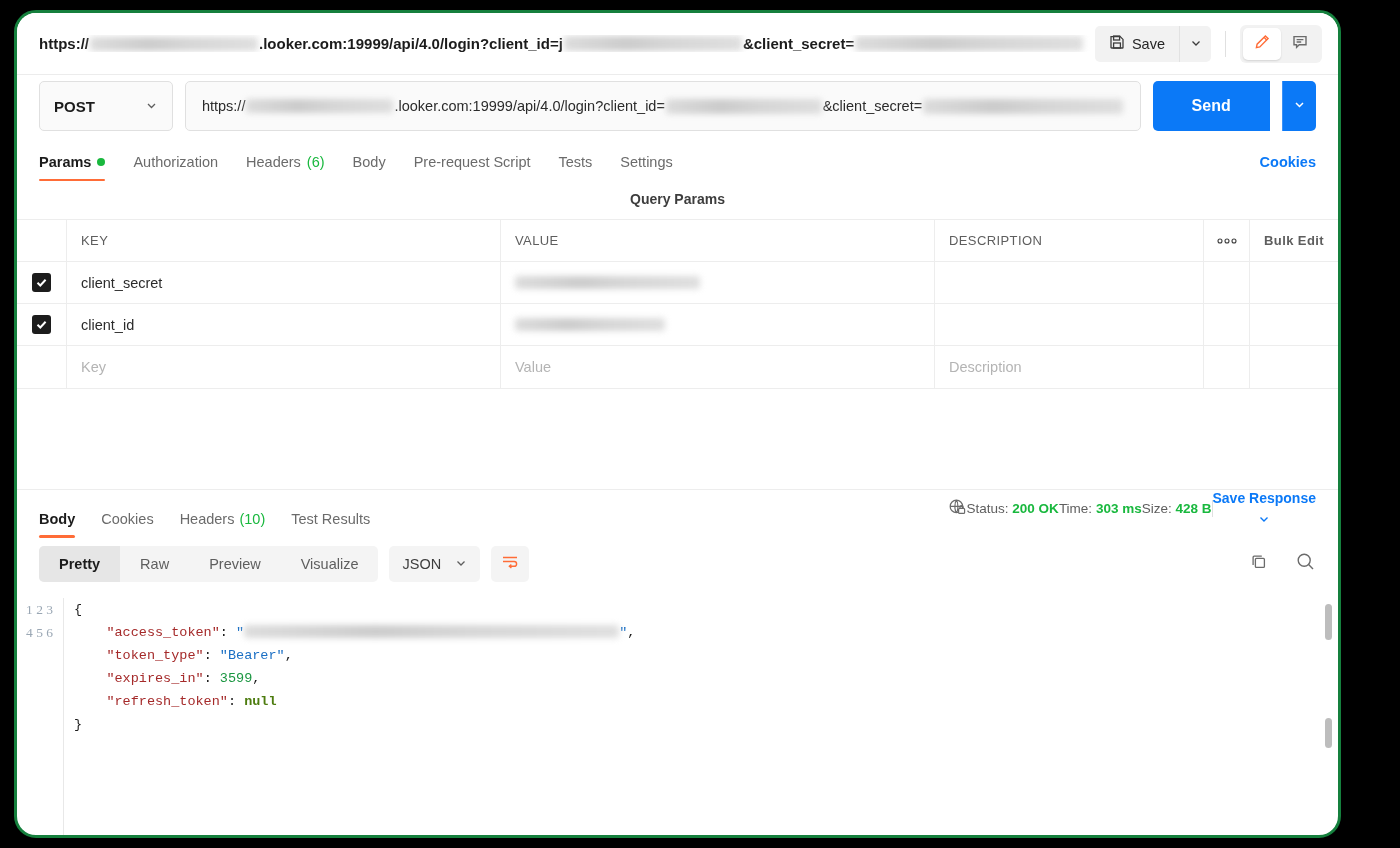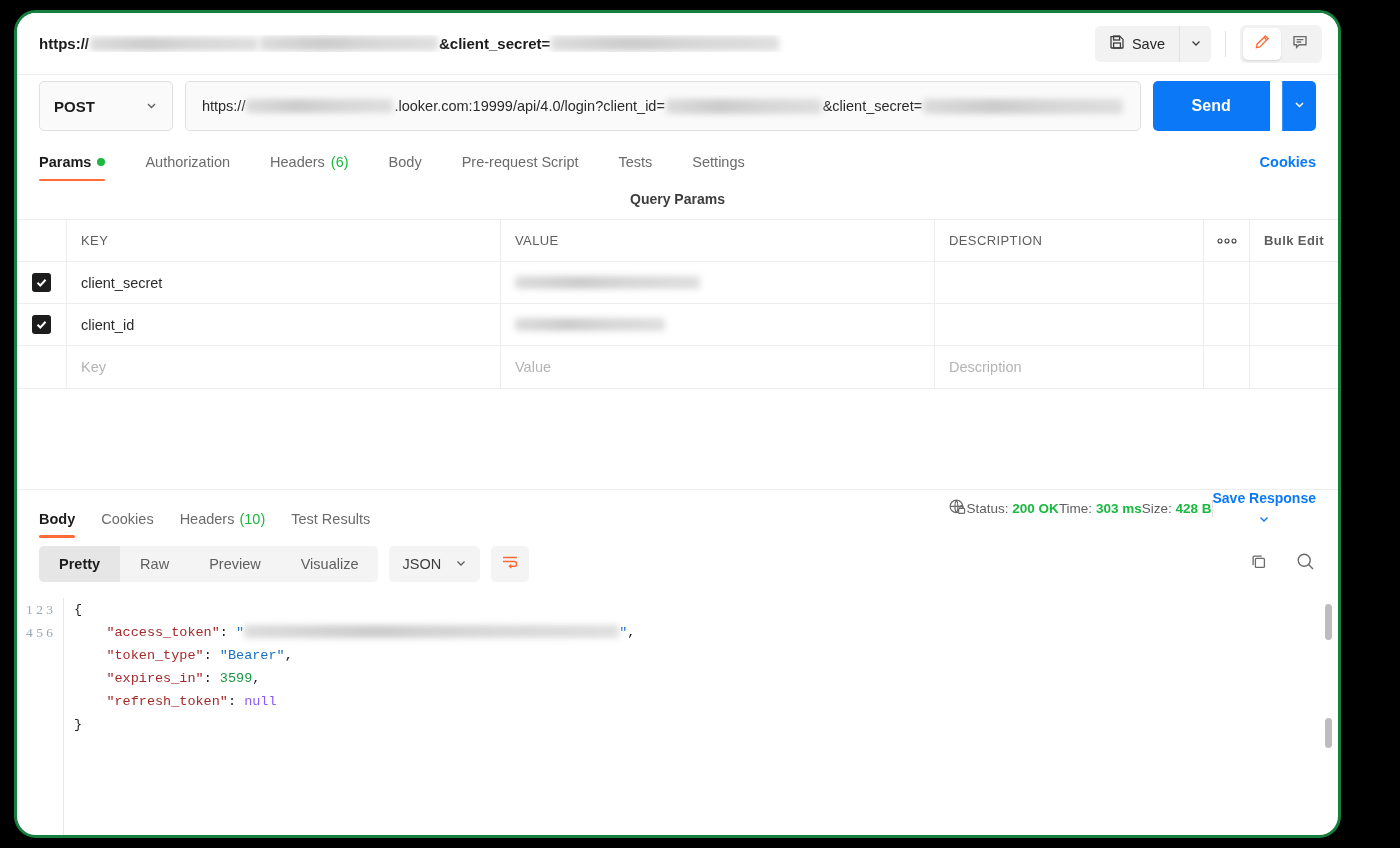--- a/index.html
+++ b/index.html
@@ -124,21 +124,21 @@
     border-left: 1px solid #3a92f8;
     display: flex; align-items: center; justify-content: center;
     cursor: pointer;
   }
 
   
   .tabs {
     flex: 0 0 44px;
     display: flex; align-items: flex-end;
     padding: 0 22px;
-    gap: 12px;
+    gap: 0;
   }
   .tab {
     display: flex; align-items: center; gap: 6px;
     padding: 0 14px 11px 14px;
     font-size: 14.5px; color: #6b6b6b;
     cursor: pointer;
     position: relative;
     white-space: nowrap;
   }
   .tab:first-child { padding-left: 14px; margin-left: -14px; }
@@ -276,41 +276,42 @@
     font-family: "Liberation Mono", monospace;
     font-size: 13.5px; line-height: 23px;
     color: #1c1c1c;
     white-space: pre;
     border-left: 1px solid #e8e8e8;
     padding-left: 10px;
   }
   .k-key { color: #a52a2a; }
   .k-str { color: #1a6fc4; }
   .k-num { color: #1a9641; }
-  .k-null { color: #8b5cf6; font-weight: normal; }
+  .k-null { color: #4d7c0f; font-weight: bold; }
   .k-brace { color: #1c1c1c; }
   .blur.b-tok { width: 375px; height: 13px; }
   .scrollbar {
     position: absolute; right: 6px; top: 8px; bottom: 0;
     width: 7px;
   }
   .sb-thumb {
     position: absolute; left: 0; width: 7px;
     background: #bdbdbd; border-radius: 4px;
   }
 </style>
 </head>
 <body>
 
 <div class="window">
 
   <div class="topbar">
     <div class="url-title">
       <span>https://</span>
       <span class="blur b-host"></span>
+      <span>.looker.com:19999/api/4.0/login?client_id=j</span>
       <span class="blur b-cid"></span>
       <span>&amp;client_secret=</span>
       <span class="blur b-sec"></span>
     </div>
 
     <div class="save-btn">
       <span>
         <svg width="16" height="16" viewBox="0 0 16 16" fill="none" stroke="#3d3d3d" stroke-width="1.3">
           <path d="M2 2.6h9.2L14 5.4v8A.6.6 0 0 1 13.4 14H2.6A.6.6 0 0 1 2 13.4V2.6z"></path>
           <rect x="4.6" y="2" width="6" height="4"></rect>

